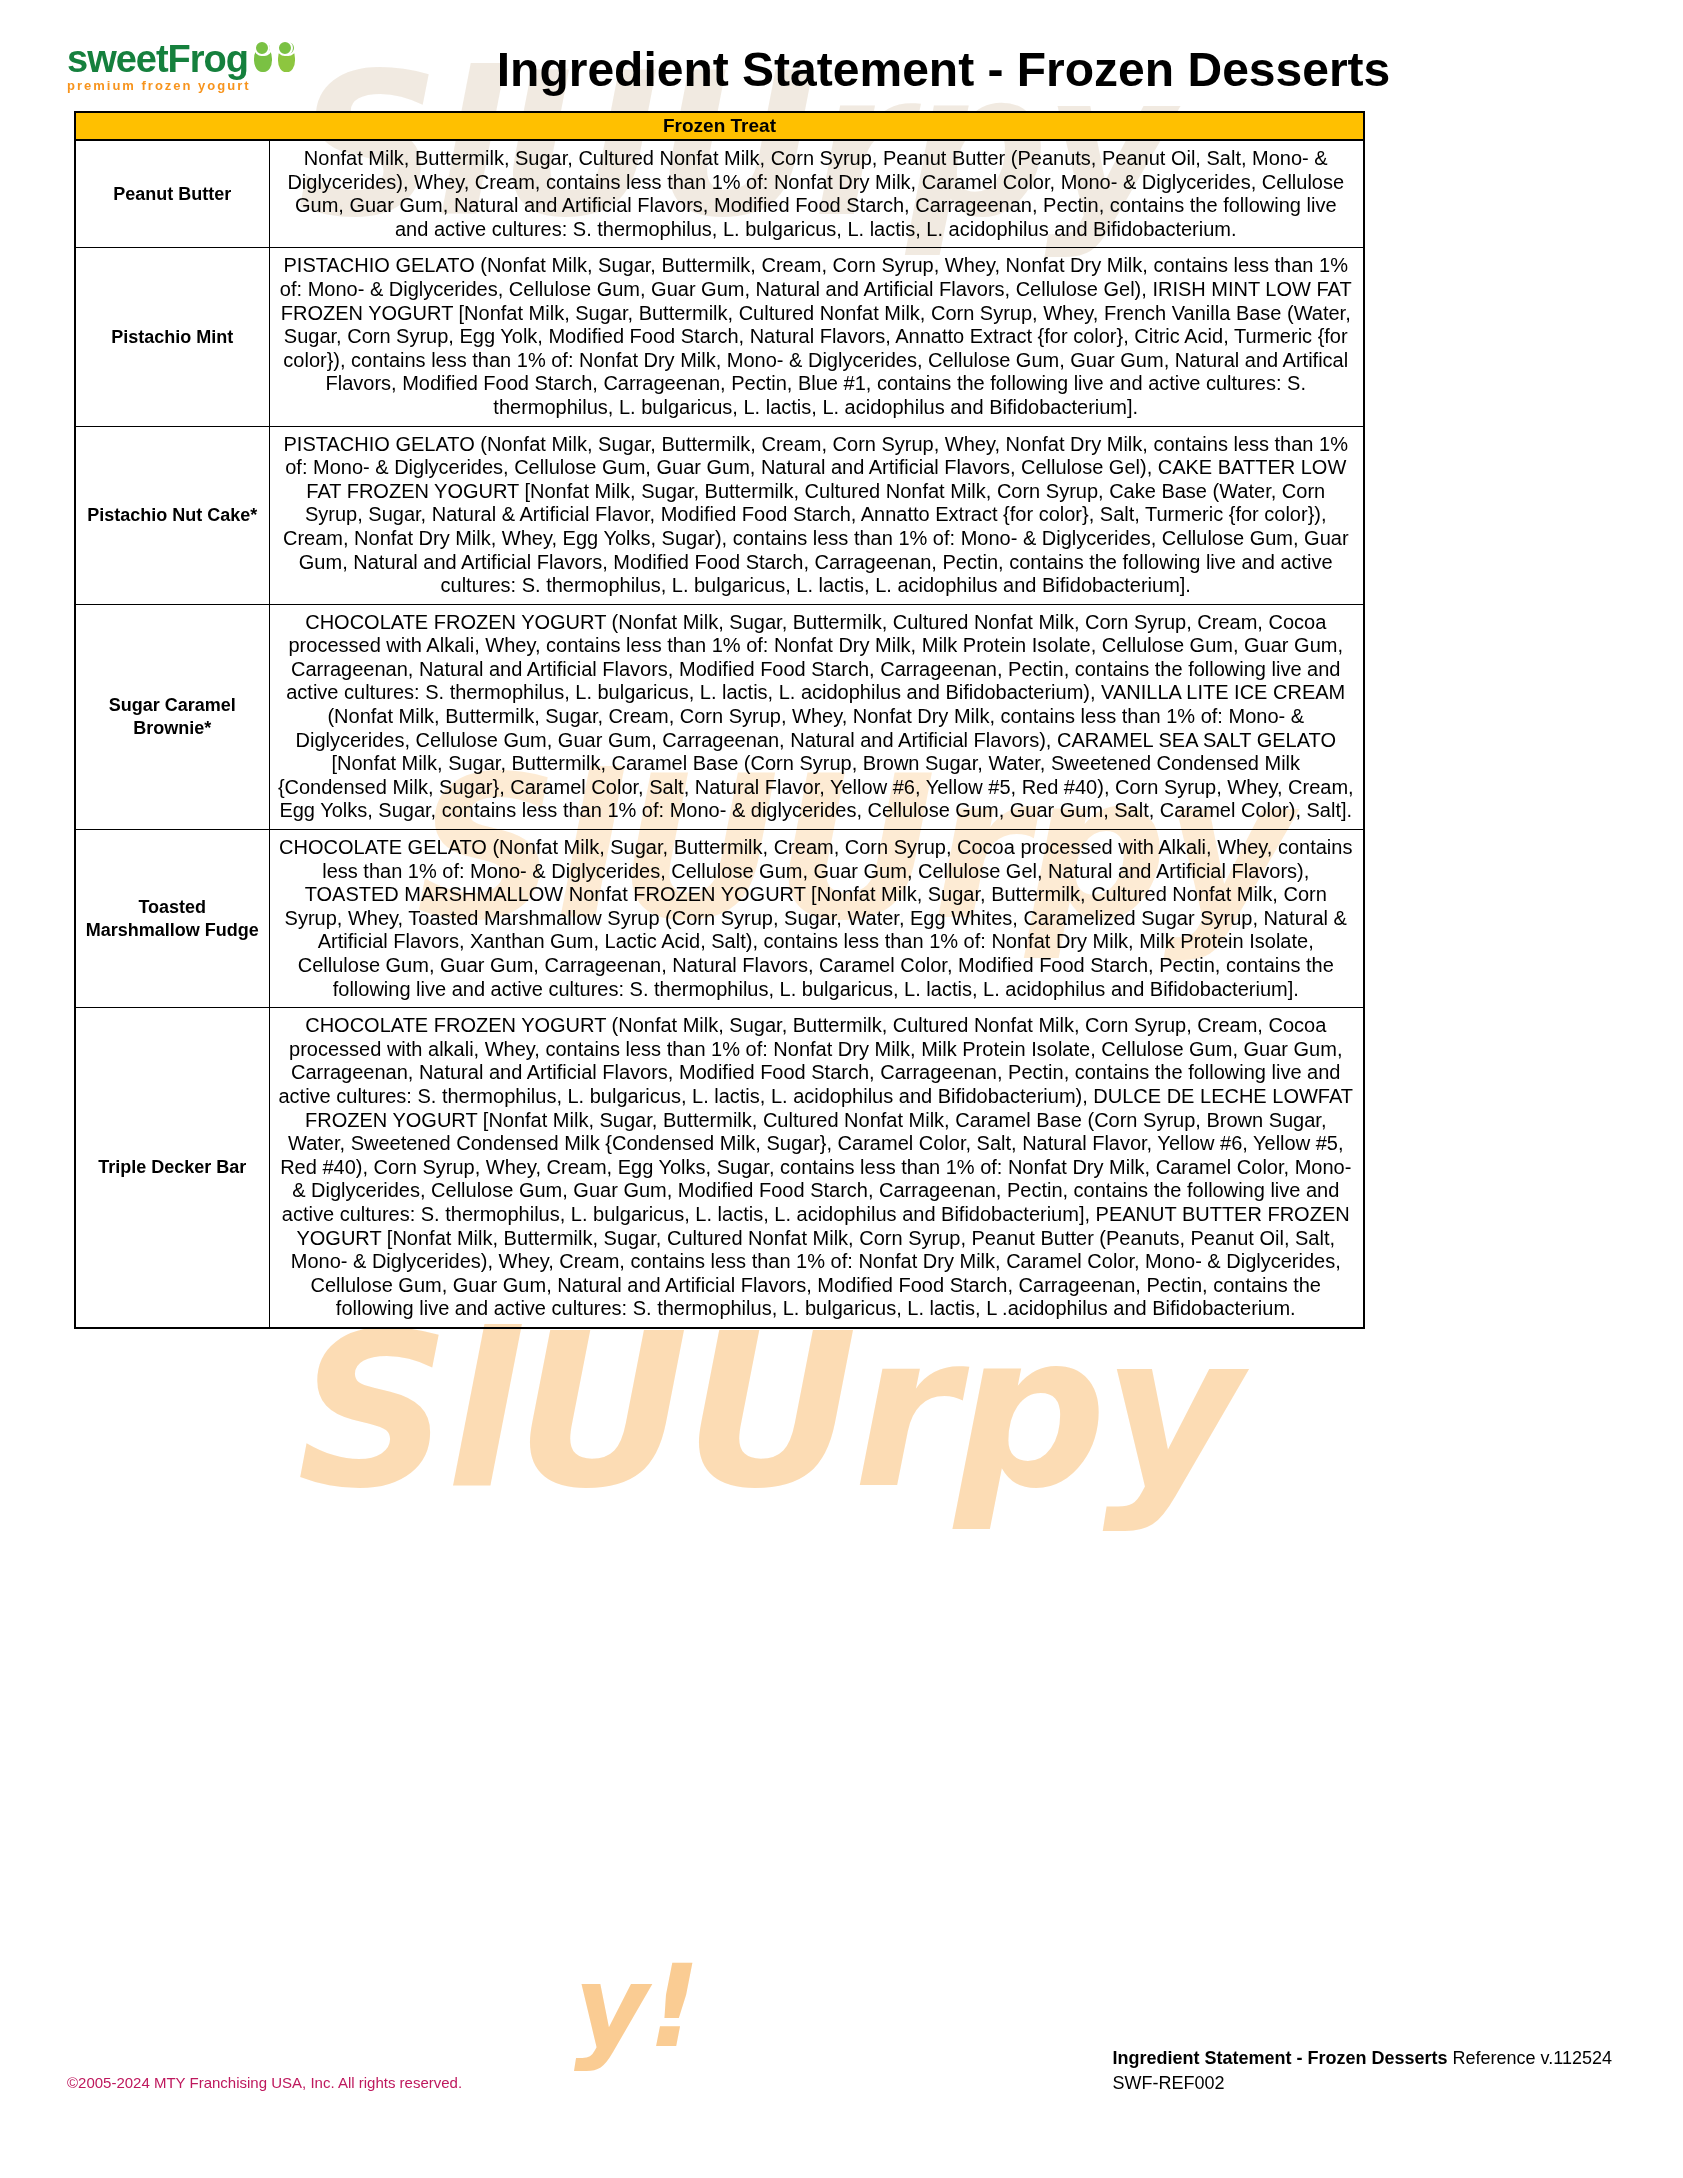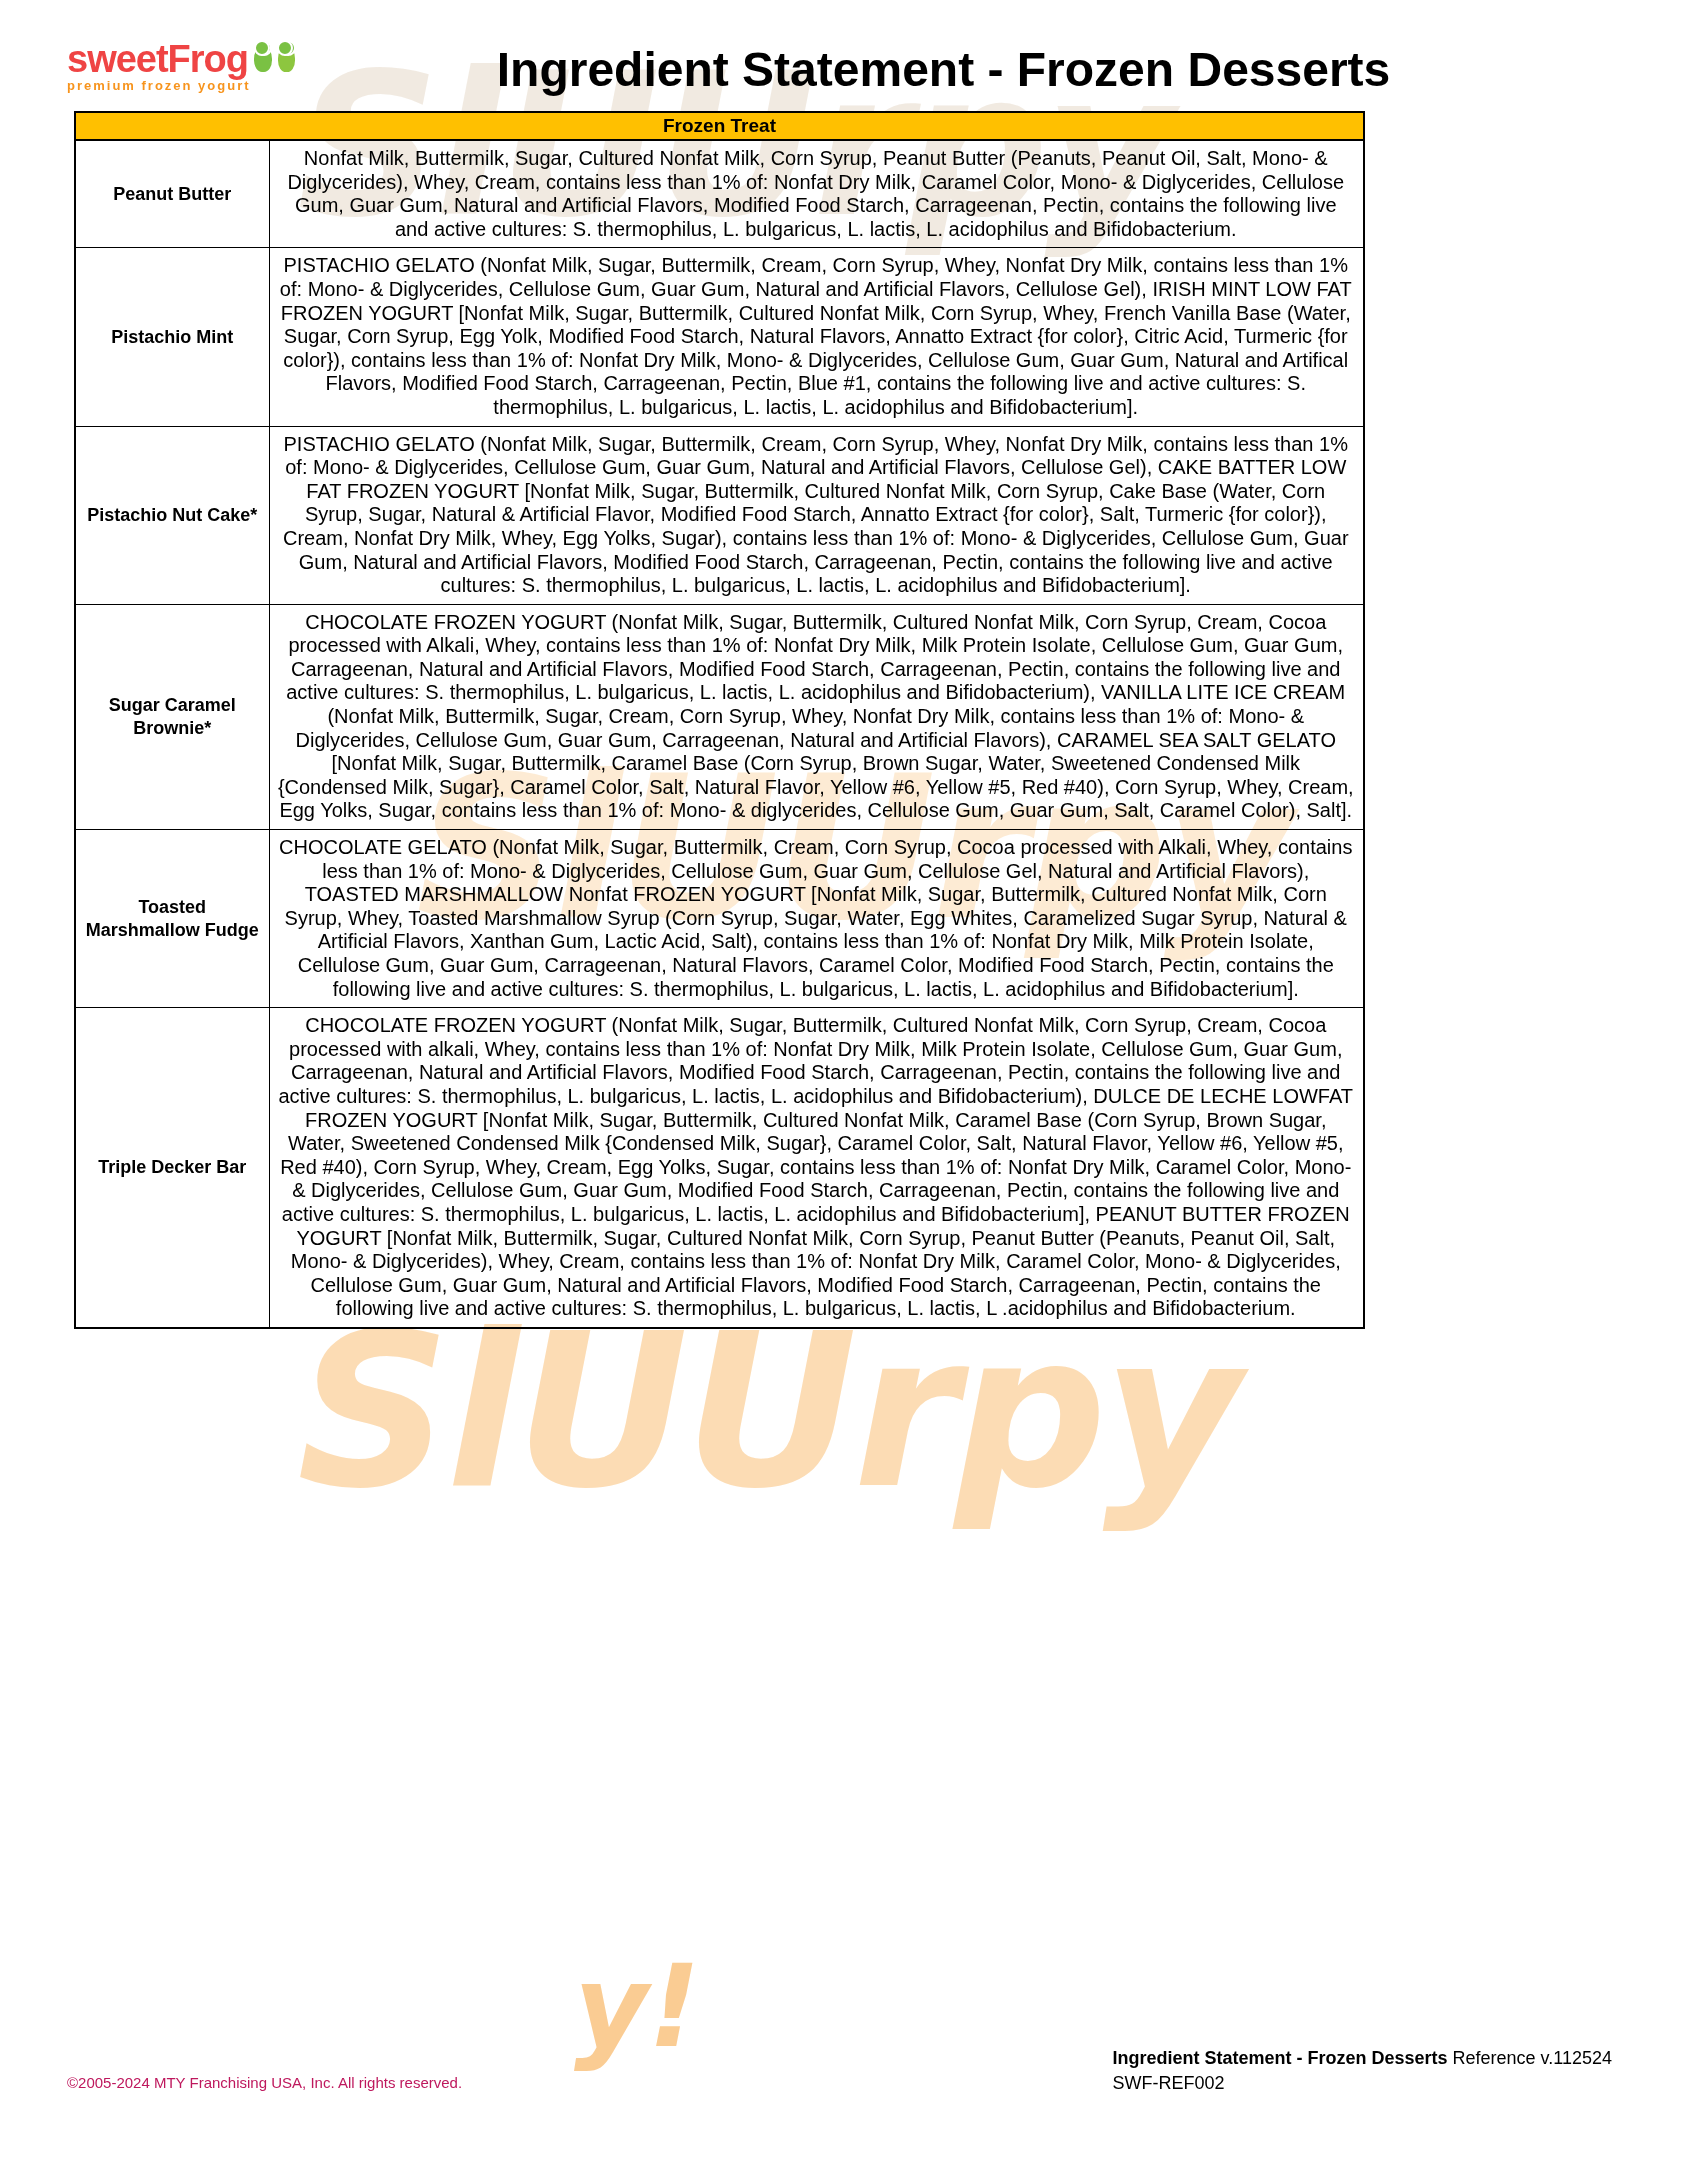--- a/index.html
+++ b/index.html
@@ -26,21 +26,21 @@
   .wm-top    { left:297px; top:30px;   font-size:198px; color:rgba(214,196,170,0.35); }
   .wm-mid    { left:416px; top:733px;  font-size:198px; color:rgba(246,163,59,0.22); }
   .wm-bottom { left:297px; top:1287px; font-size:213px; color:rgba(246,163,59,0.38); }
   .wm-small  { left:574px; top:1940px; font-size:114px; color:rgba(246,163,59,0.55); letter-spacing:0; }
 
   
   .header { position:absolute; top:40px; left:67px; right:71px; height:59px; z-index:2; }
   .logo { position:absolute; left:0; top:0; width:228px; }
   .logo-row { display:flex; align-items:center; gap:6px; }
   .brand {
-    font-size:38px; font-weight:bold; color:#ef4444;
+    font-size:38px; font-weight:bold; color:#15803d;
     letter-spacing:-1px; line-height:1;
   }
   .frog {
     display:inline-block; width:30px; height:26px;
     background:#7AC143; border-radius:50% 50% 45% 45%;
     position:relative;
   }
   .frog::before, .frog::after {
     content:""; position:absolute; top:-6px; width:12px; height:12px;
     background:#7AC143; border:2px solid #fff; border-radius:50%;

